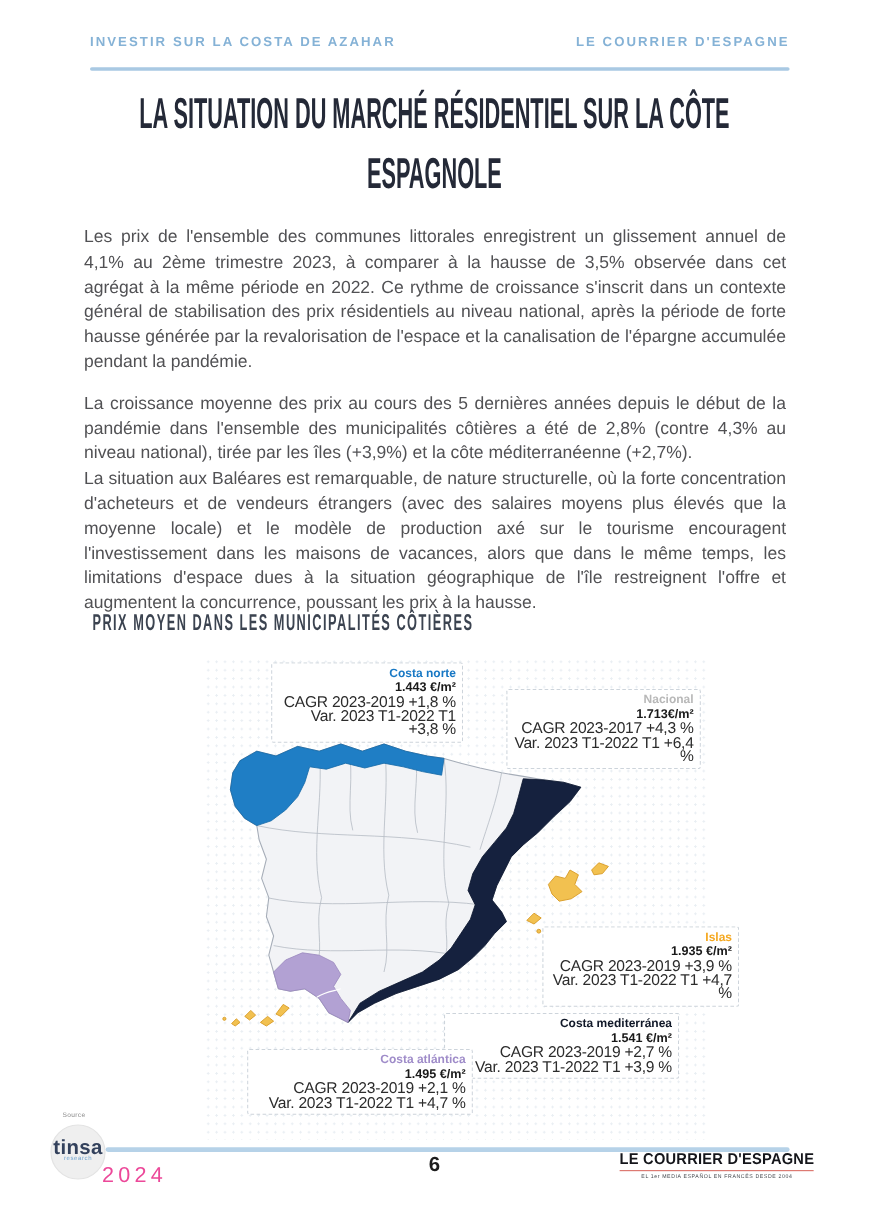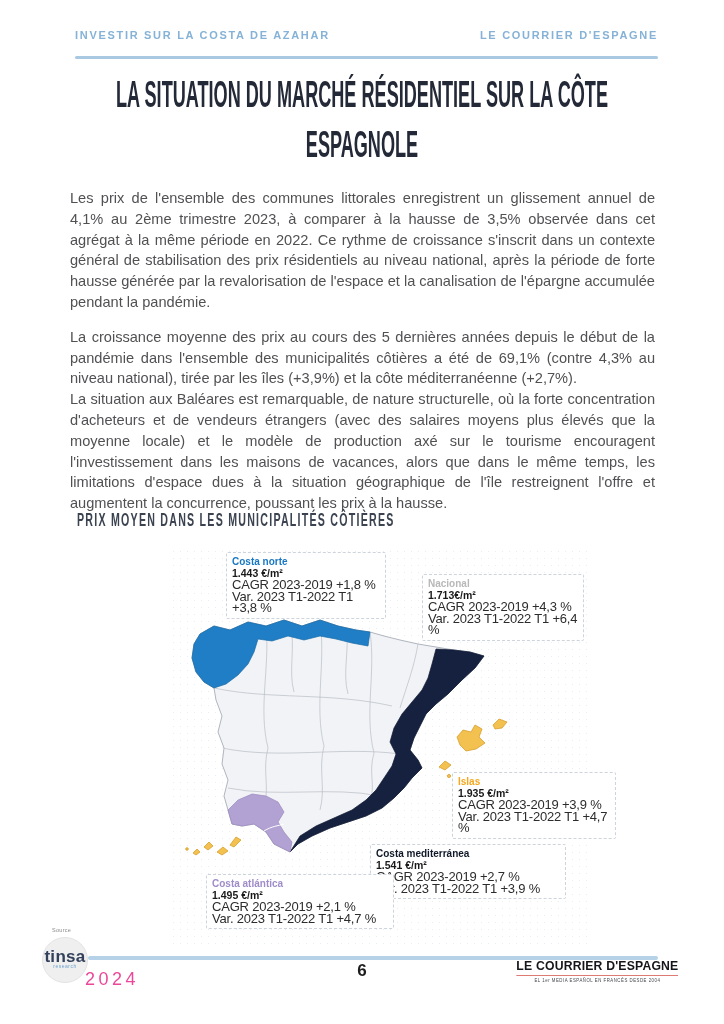--- a/index.html
+++ b/index.html
@@ -29,21 +29,21 @@
   }
   
   .map-figure{
     position:absolute;top:548px;left:170px;width:420px;height:402px;
     background-image:radial-gradient(circle,#e9eef3 0.8px,rgba(255,255,255,0) 1px);
     background-size:7px 7px;
   }
   .map-svg{position:absolute;top:0;left:0;}
   .map-label{
     position:absolute;background:#ffffff;border:1px dashed #cdd4db;border-radius:2px;
-    padding:3px 5px 4px 5px;text-align:left;line-height:11.6px;
+    padding:3px 5px 4px 5px;text-align:right;line-height:11.6px;
   }
   .ml-title{font-size:10px;font-weight:700;}
   .ml-value{font-size:10.5px;font-weight:700;color:#191919;}
   .ml-line{font-size:13px;color:#2c2c2c;letter-spacing:-0.2px;}
   .lbl-norte{left:56px;top:4px;width:148px;}
   .lbl-nacional{left:252px;top:26px;width:150px;}
   .lbl-islas{left:282px;top:224px;width:152px;}
   .lbl-mediterranea{left:200px;top:296px;width:184px;}
   .lbl-atlantica{left:36px;top:326px;width:176px;}
   
@@ -75,21 +75,21 @@
     <span>LE COURRIER D'ESPAGNE</span>
   </div>
   <div class="header-line"></div>
 
   <div class="title-wrap">
     <h1 class="article-title">LA SITUATION DU MARCHÉ RÉSIDENTIEL SUR LA CÔTE ESPAGNOLE</h1>
   </div>
 
   <div class="body-text">
     <p>Les prix de l'ensemble des communes littorales enregistrent un glissement annuel de 4,1% au 2ème trimestre 2023, à comparer à la hausse de 3,5% observée dans cet agrégat à la même période en 2022. Ce rythme de croissance s'inscrit dans un contexte général de stabilisation des prix résidentiels au niveau national, après la période de forte hausse générée par la revalorisation de l'espace et la canalisation de l'épargne accumulée pendant la pandémie.</p>
-    <p>La croissance moyenne des prix au cours des 5 dernières années depuis le début de la pandémie dans l'ensemble des municipalités côtières a été de 69,1% (contre 4,3% au niveau national), tirée par les îles (+3,9%) et la côte méditerranéenne (+2,7%).</p>
+    <p>La croissance moyenne des prix au cours des 5 dernières années depuis le début de la pandémie dans l'ensemble des municipalités côtières a été de 2,8% (contre 4,3% au niveau national), tirée par les îles (+3,9%) et la côte méditerranéenne (+2,7%).</p>
     <p class="cont">La situation aux Baléares est remarquable, de nature structurelle, où la forte concentration d'acheteurs et de vendeurs étrangers (avec des salaires moyens plus élevés que la moyenne locale) et le modèle de production axé sur le tourisme encouragent l'investissement dans les maisons de vacances, alors que dans le même temps, les limitations d'espace dues à la situation géographique de l'île restreignent l'offre et augmentent la concurrence, poussant les prix à la hausse.</p>
   </div>
 
   <div class="section-heading">PRIX MOYEN DANS LES MUNICIPALITÉS CÔTIÈRES</div>
 
   <div class="map-figure">
     <svg class="map-svg" width="420" height="402" viewBox="0 0 420 402">
       <defs>
         <clipPath id="clipPeninsula">
           <path d="M30,86 L44,78 L60,82 L78,74 L96,78 L114,72 L132,78 L150,72 L168,78 L186,82 L200,84 L214,88 L230,92 L248,96 L266,99 L284,102 L300,104 L314,108 L305,120 L292,132 L278,146 L266,156 L256,166 L250,178 L244,190 L240,202 L248,212 L252,220 L242,230 L234,240 L224,250 L212,260 L196,268 L178,274 L160,280 L142,288 L128,296 L120,304 L112,300 L104,296 L96,284 L84,276 L72,278 L62,276 L58,262 L54,248 L58,232 L52,216 L54,200 L48,184 L52,168 L46,152 L44,140 L34,134 L26,124 L22,110 L24,96 Z"></path>
@@ -132,21 +132,21 @@
 
     <div class="map-label lbl-norte">
       <div class="ml-title" style="color: rgb(24, 120, 196);">Costa norte</div>
       <div class="ml-value">1.443 €/m²</div>
       <div class="ml-line">CAGR 2023-2019 +1,8 %</div>
       <div class="ml-line">Var. 2023 T1-2022 T1 +3,8 %</div>
     </div>
     <div class="map-label lbl-nacional">
       <div class="ml-title" style="color: rgb(184, 184, 184);">Nacional</div>
       <div class="ml-value">1.713€/m²</div>
-      <div class="ml-line">CAGR 2023-2019 +4,3 %</div>
+      <div class="ml-line">CAGR 2023-2017 +4,3 %</div>
       <div class="ml-line">Var. 2023 T1-2022 T1 +6,4 %</div>
     </div>
     <div class="map-label lbl-islas">
       <div class="ml-title" style="color: rgb(245, 168, 31);">Islas</div>
       <div class="ml-value">1.935 €/m²</div>
       <div class="ml-line">CAGR 2023-2019 +3,9 %</div>
       <div class="ml-line">Var. 2023 T1-2022 T1 +4,7 %</div>
     </div>
     <div class="map-label lbl-mediterranea">
       <div class="ml-title" style="color: rgb(16, 24, 40);">Costa mediterránea</div>

